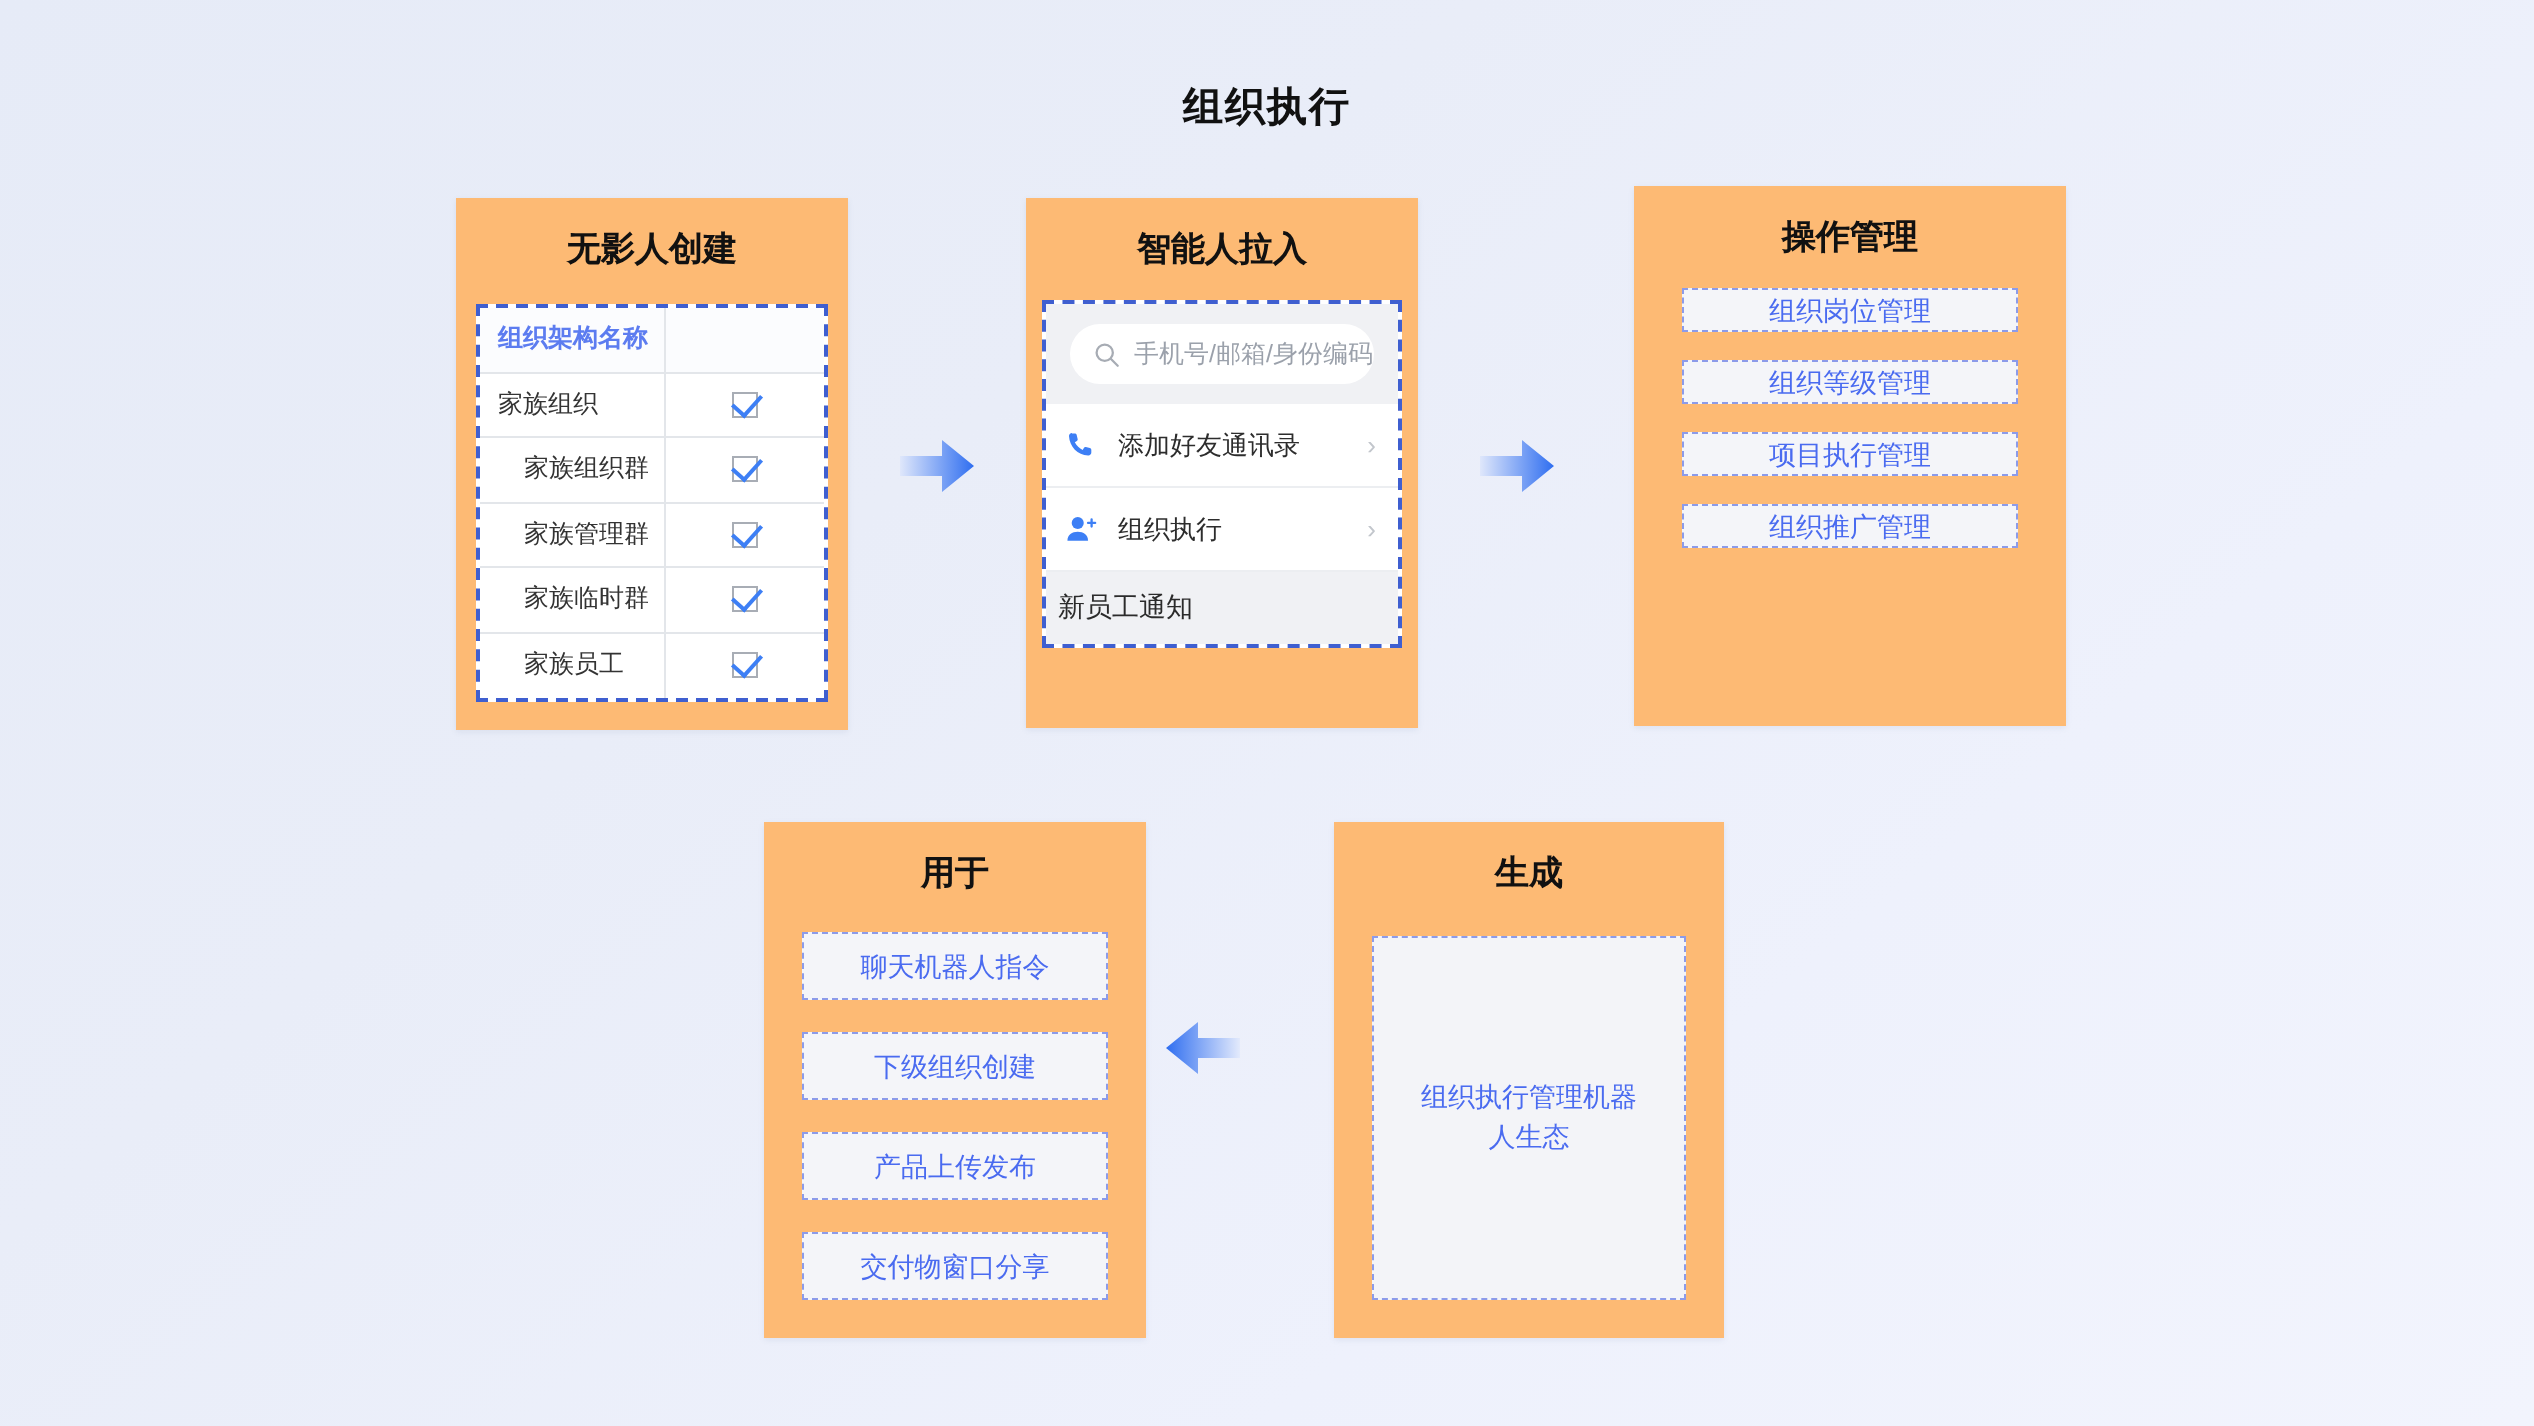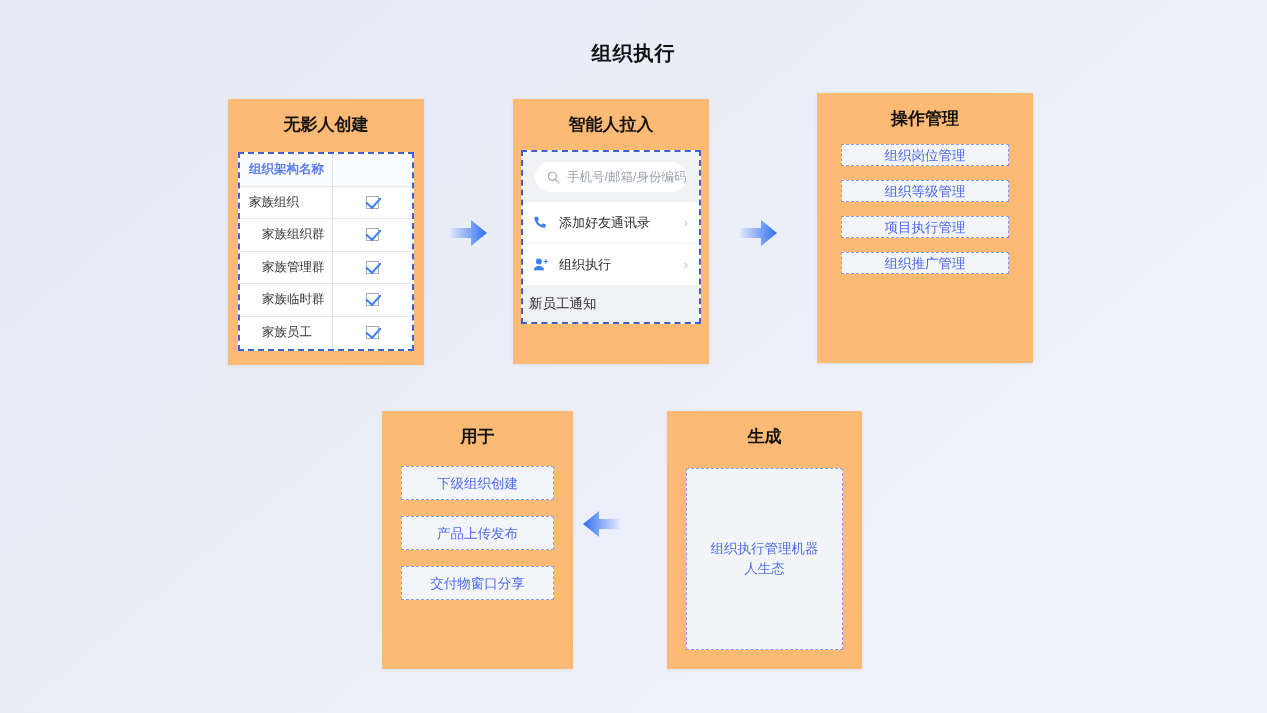--- a/index.html
+++ b/index.html
@@ -332,20 +332,21 @@
     <div class="dash-item">组织岗位管理</div>
     <div class="dash-item">组织等级管理</div>
     <div class="dash-item">项目执行管理</div>
     <div class="dash-item">组织推广管理</div>
   </div>
 </div>
 
 <div class="card" id="card-usedfor">
   <div class="card-title">用于</div>
   <div class="dash-list">
+    <div class="dash-item">聊天机器人指令</div>
     <div class="dash-item">下级组织创建</div>
     <div class="dash-item">产品上传发布</div>
     <div class="dash-item">交付物窗口分享</div>
   </div>
 </div>
 
 <div class="arrow" id="arrow-3">
   <svg width="37" height="28" viewBox="0 0 37 28">
     <defs>
       <linearGradient id="gradL1" x1="0" y1="0" x2="1" y2="0">

